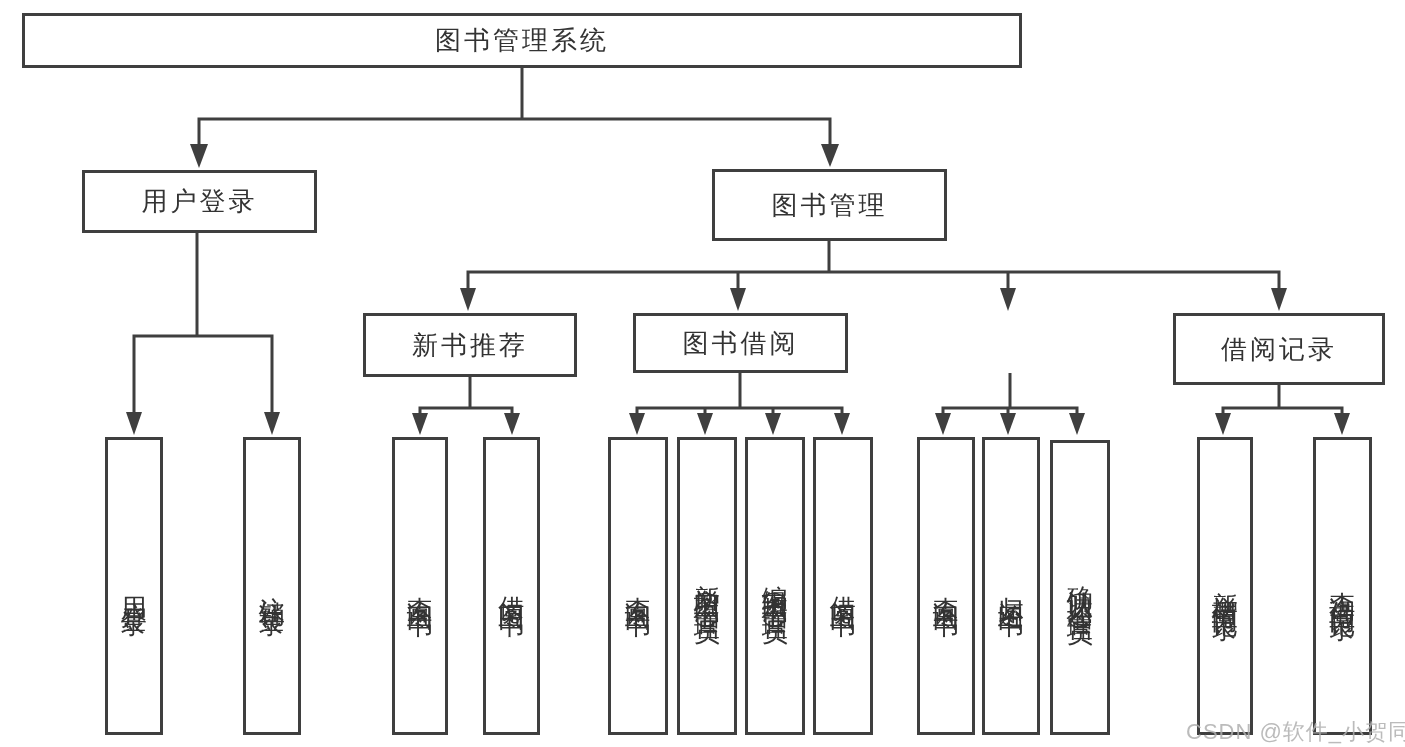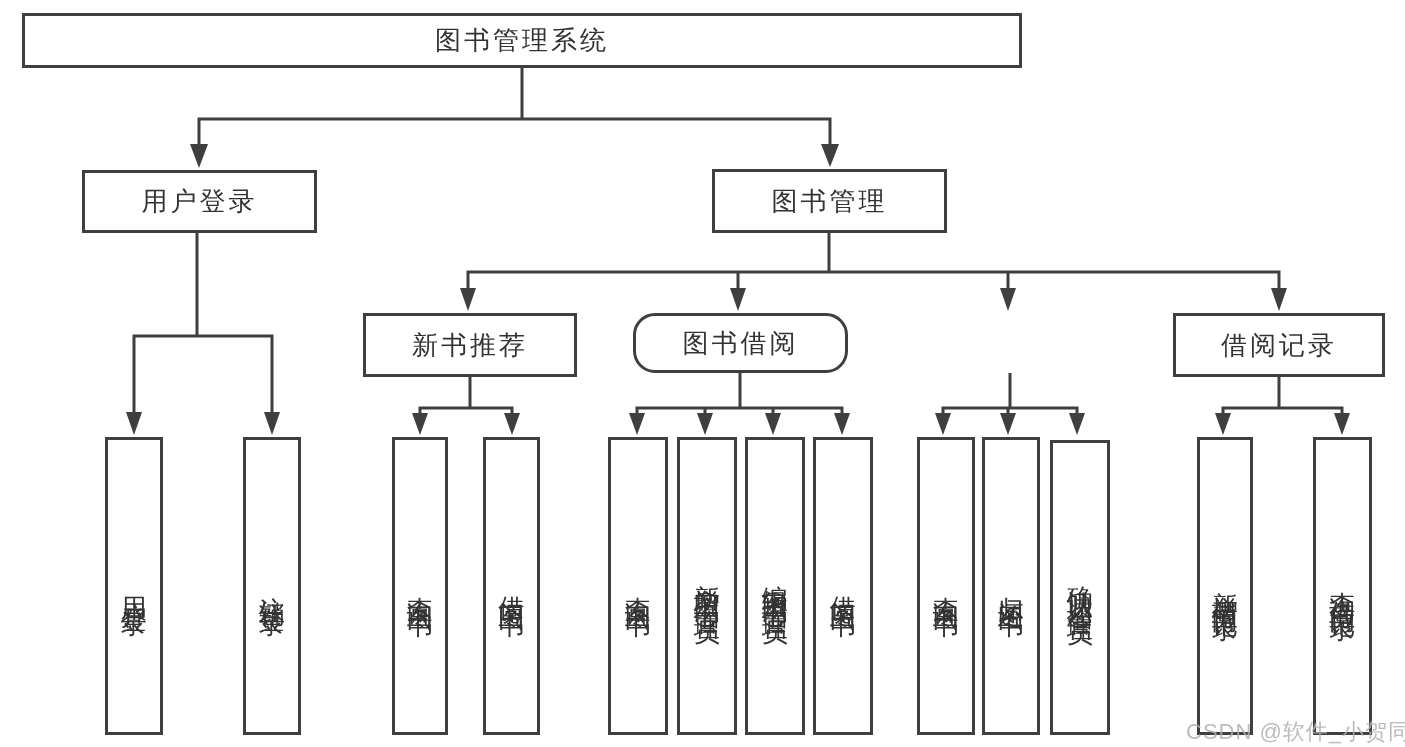--- a/index.html
+++ b/index.html
@@ -119,31 +119,31 @@
     </g>
   </svg>
 
   <div class="box" style="left:22px; top:13px; width:1000px; height:55px;">
     <span class="h-label">图书管理系统</span>
   </div>
 
   <div class="box" style="left:82px; top:170px; width:235px; height:63px;">
     <span class="h-label">用户登录</span>
   </div>
-  <div class="box" style="left:712px; top:169px; width:235px; height:64px;">
+  <div class="box" style="left:712px; top:169px; width:235px; height:72px;">
     <span class="h-label">图书管理</span>
   </div>
 
   <div class="box" style="left:363px; top:313px; width:214px; height:64px;">
     <span class="h-label">新书推荐</span>
   </div>
-  <div class="box" style="left:633px; top:313px; width:215px; height:60px;border-radius:22px;">
+  <div class="box" style="left:633px; top:313px; width:215px; height:60px;">
     <span class="h-label">图书借阅</span>
   </div>
-  <div class="box" style="left:1173px; top:313px; width:212px; height:64px;">
+  <div class="box" style="left:1173px; top:313px; width:212px; height:72px;">
     <span class="h-label">借阅记录</span>
   </div>
 
   <div class="box" style="left:105px; top:437px; width:58px; height:298px;">
     <span class="v-label">用户登录</span>
   </div>
   <div class="box" style="left:243px; top:437px; width:58px; height:298px;">
     <span class="v-label">注销登录</span>
   </div>
 

